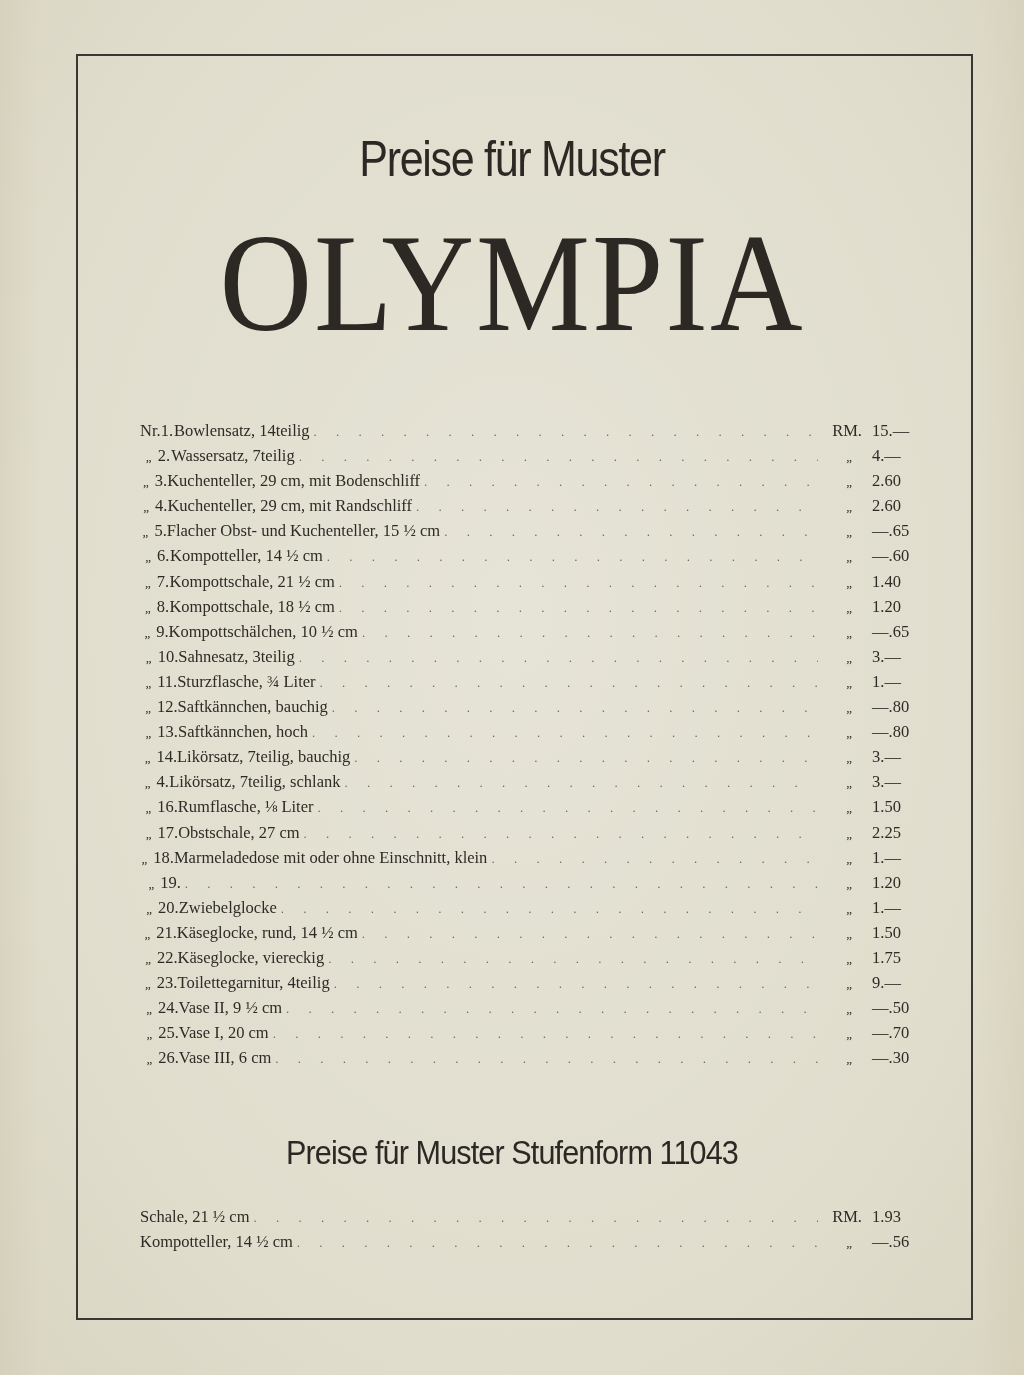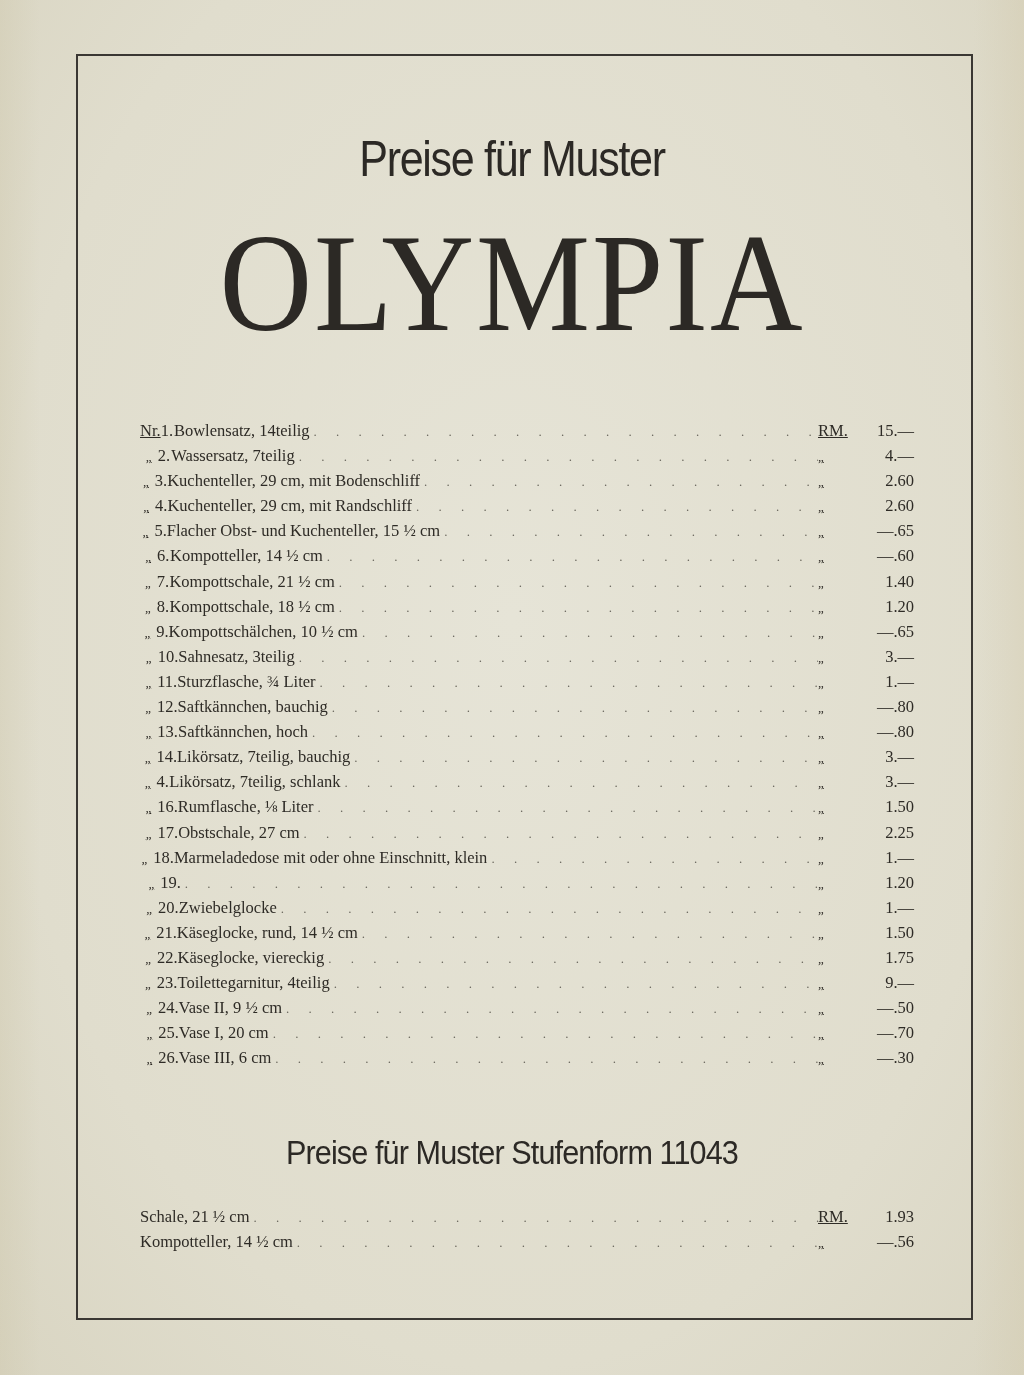--- a/index.html
+++ b/index.html
@@ -53,35 +53,35 @@
       left: 140px; width: 774px;
       top: 421px;
       font-size: 16.5px;
     }
     .row {
       height: 25.1px;
       display: flex;
       align-items: baseline;
       white-space: nowrap;
     }
-    .nr-prefix { width: 34px; display: inline-block; text-align: left; text-decoration: underline; }
+    .nr-prefix { width: 34px; display: inline-block; text-align: left; }
     .nr-prefix.ditto { text-align: right; padding-right: 6px; box-sizing: border-box; font-size: 13px; }
     .nr-num { width: 33px; display: inline-block; text-align: left; }
     .desc { flex: 0 0 auto; }
     .leader {
       flex: 1 1 auto;
       overflow: hidden;
       color: #6d6a60;
       letter-spacing: 8px;
       padding-left: 4px;
       font-size: 13px;
     }
-    .unit { width: 44px; text-align: left; flex: 0 0 auto; padding-right: 10px; text-decoration: underline; }
+    .unit { width: 44px; text-align: right; flex: 0 0 auto; padding-right: 10px; }
     .unit.ditto { font-size: 13px; padding-right: 20px; width: 34px; }
-    .price { width: 42px; text-align: right; flex: 0 0 auto; }
+    .price { width: 42px; text-align: left; flex: 0 0 auto; }
     .section2-title {
       position: absolute;
       left: 0; right: 0; top: 1133px;
       text-align: center;
       font-family: "Liberation Sans", "DejaVu Sans", sans-serif;
       font-size: 34px;
       letter-spacing: -1px;
       transform: scaleX(0.9);
       transform-origin: center;
       color: #2c2925;

